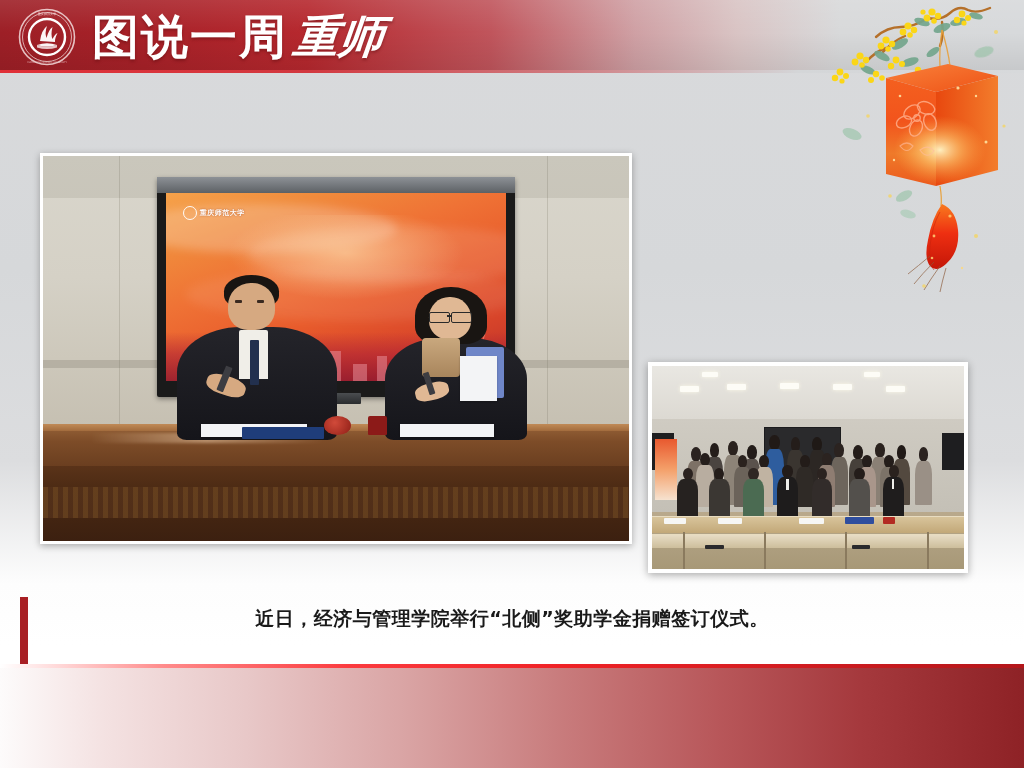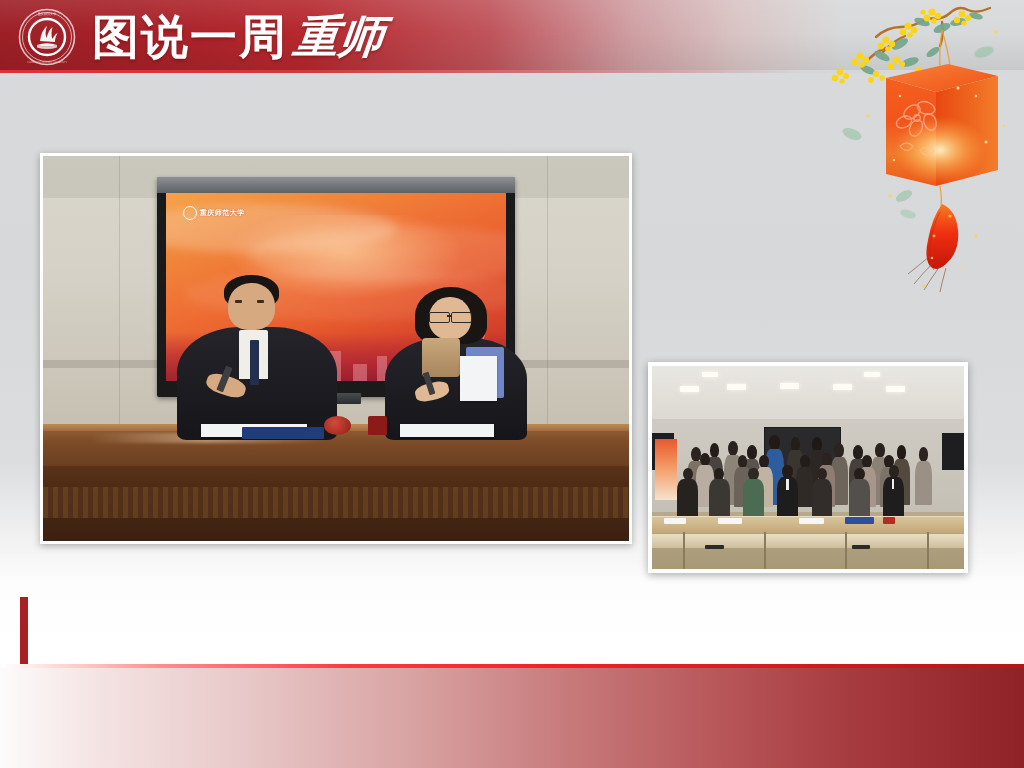--- a/index.html
+++ b/index.html
@@ -580,20 +580,21 @@
       <div class="g-table" style="left:0%;top:83%;width:100%;height:6%;background:linear-gradient(180deg,#e7dcc4,#cdbe9c);"></div>
       <div class="g-leg" style="left:10%;top:82%;height:18%;"></div>
       <div class="g-leg" style="left:36%;top:82%;height:18%;"></div>
       <div class="g-leg" style="left:62%;top:82%;height:18%;"></div>
       <div class="g-leg" style="left:88%;top:82%;height:18%;"></div>
       <div style="position:absolute;left:17%;top:88%;width:6%;height:2.4%;background:#2a2a2c;border-radius:1px;"></div>
       <div style="position:absolute;left:64%;top:88%;width:6%;height:2.4%;background:#2a2a2c;border-radius:1px;"></div>
     </div>
   </div>
 
+  <div class="caption">近日，经济与管理学院举行“北侧”奖助学金捐赠签订仪式。</div>
 
   <div class="corner-orn">
     <svg width="110" height="160" viewBox="0 0 110 160" xmlns="http://www.w3.org/2000/svg">
       <g fill="#a81f24">
         <rect x="4" y="2" width="8" height="128"></rect>
         <rect x="4" y="122" width="34" height="8"></rect>
         <rect x="30" y="122" width="8" height="14"></rect>
         <rect x="4" y="136" width="8" height="22"></rect>
         <rect x="4" y="150" width="88" height="8"></rect>
         <rect x="16" y="136" width="8" height="22"></rect>

